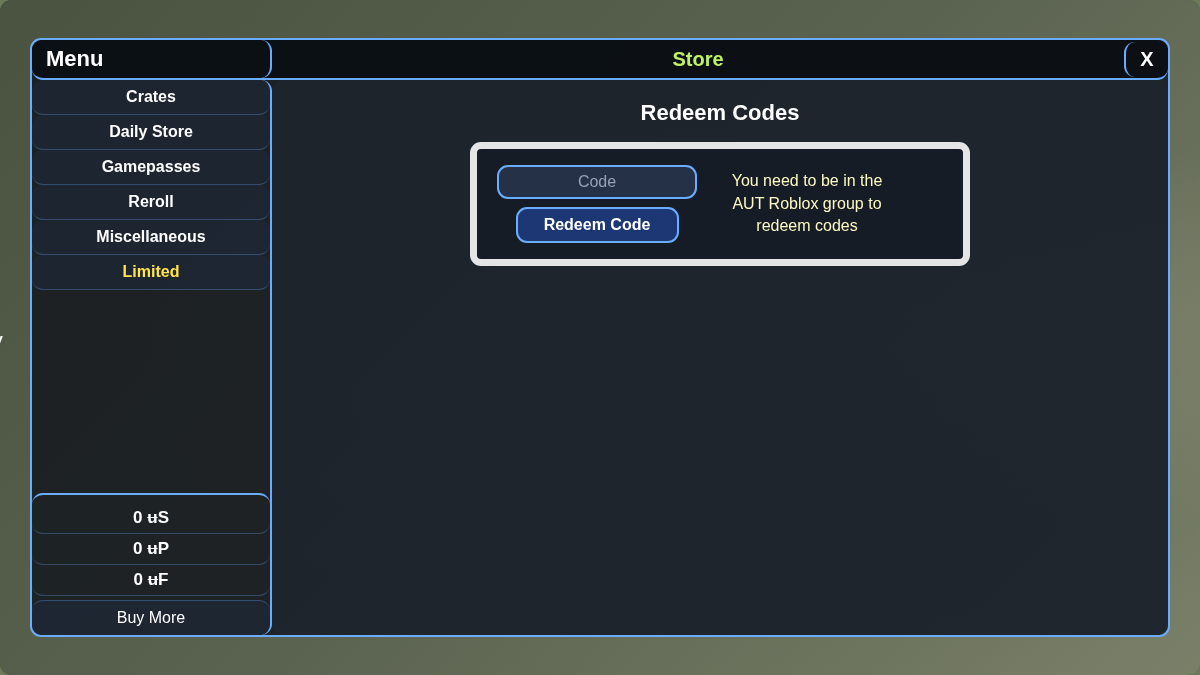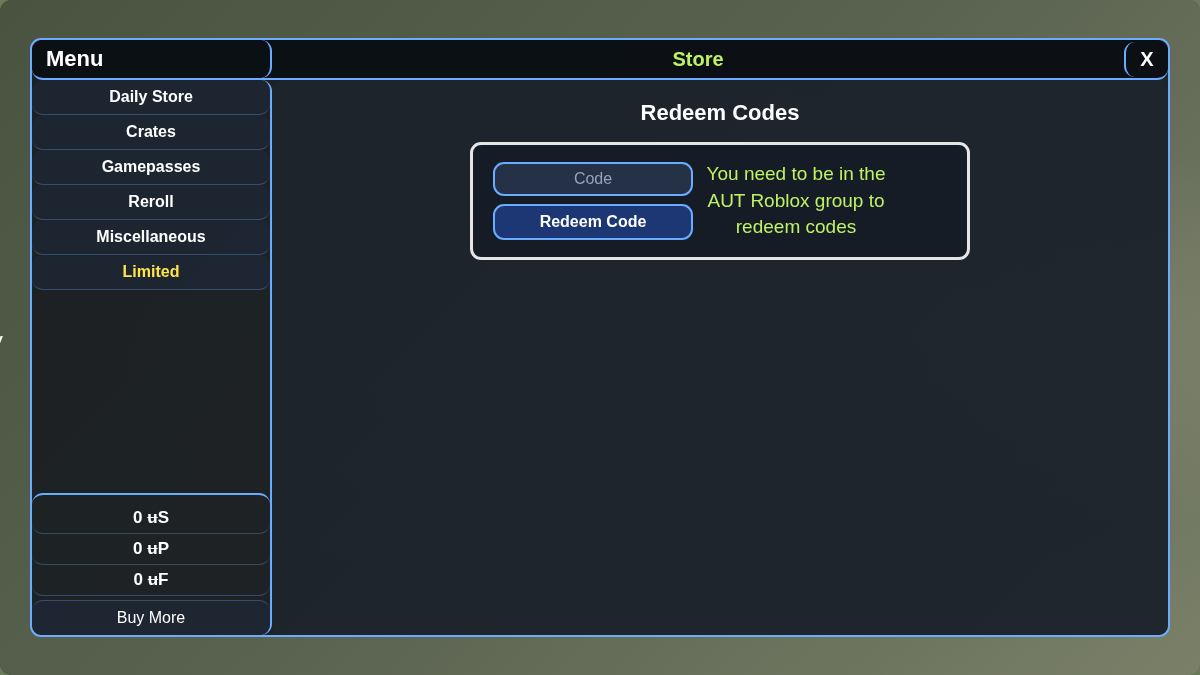--- a/index.html
+++ b/index.html
@@ -160,25 +160,25 @@
 
     .main-title {
       color: white;
       font-size: 22px;
       font-weight: bold;
       margin-bottom: 16px;
       text-align: center;
     }
 
     .redeem-box {
-      border: 3px solid #e5e5e5;
+      border: 7px solid #e5e5e5;
       padding: 16px 20px;
       display: flex;
       align-items: center;
-      gap: 13px;
+      gap: 20px;
       background: rgba(20, 26, 36, 0.75);
       min-width: 500px;
     }
 
     .redeem-left {
       display: flex;
       flex-direction: column;
       gap: 8px;
       align-items: center;
     }
@@ -192,34 +192,34 @@
       font-size: 16px;
       text-align: center;
       outline: none;
     }
 
     .code-input::placeholder {
       color: rgba(200, 210, 230, 0.7);
     }
 
     .redeem-btn {
-      width: 200px;
+      width: 163px;
       padding: 7px 10px;
       background: rgba(30, 60, 130, 0.85);
       border: 2px solid #6aacff;
       color: white;
       font-size: 16px;
       font-weight: bold;
       cursor: pointer;
       text-align: center;
     }
 
     .redeem-hint {
-      color: #bef264;
-      font-size: 19px;
+      color: #fef9c3;
+      font-size: 16px;
       text-align: center;
       max-width: 180px;
       line-height: 1.4;
     }
 
     .side-text {
       position: absolute;
       left: -28px;
       top: 50%;
       transform: translateY(-50%);
@@ -239,22 +239,22 @@
 <div class="window">
   <div class="title-bar">
     <div class="menu-label">Menu</div>
     <div class="store-label">Store</div>
     <div class="close-btn">X</div>
   </div>
 
   <div class="body">
     <div class="sidebar">
       <div class="nav-items">
+        <button class="nav-item">Crates</button>
         <button class="nav-item">Daily Store</button>
-        <button class="nav-item">Crates</button>
         <button class="nav-item">Gamepasses</button>
         <button class="nav-item">Reroll</button>
         <button class="nav-item">Miscellaneous</button>
         <button class="nav-item limited">Limited</button>
       </div>
 
       <div class="sidebar-footer">
         <div class="currency-row">
           <span>0</span>&nbsp;<span class="strikethrough">u</span><span>S</span>
         </div>

